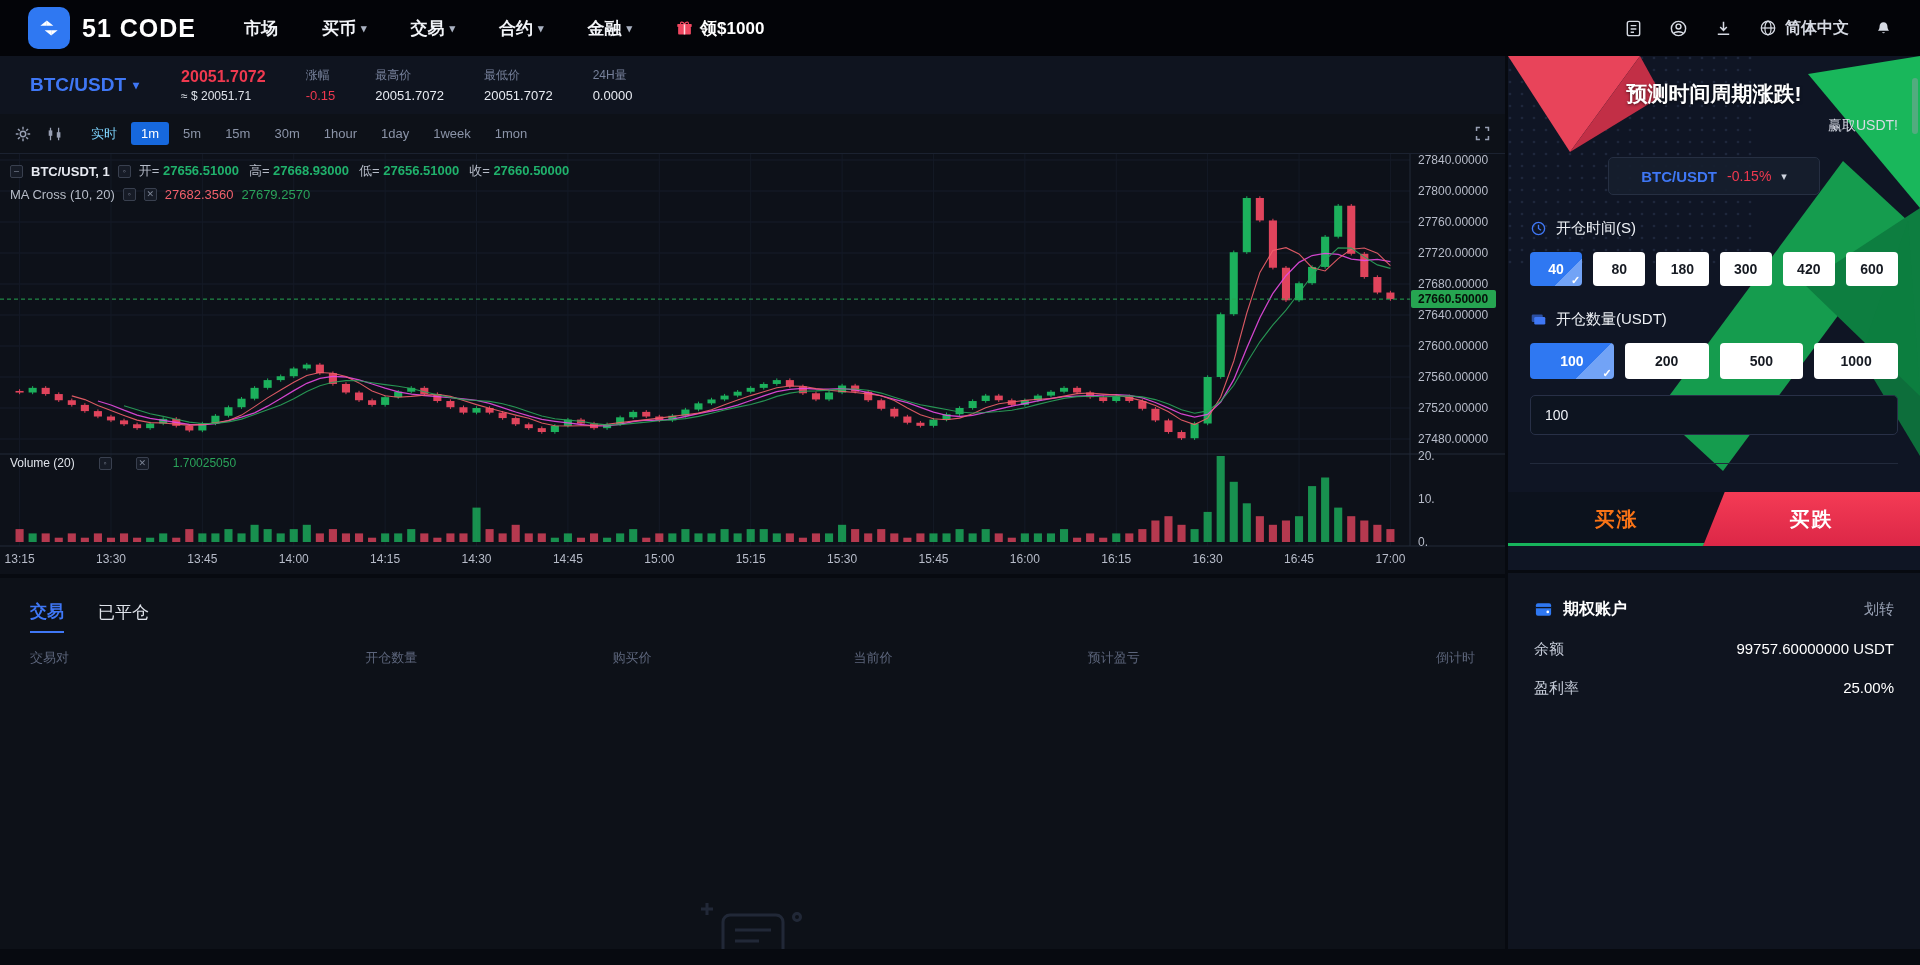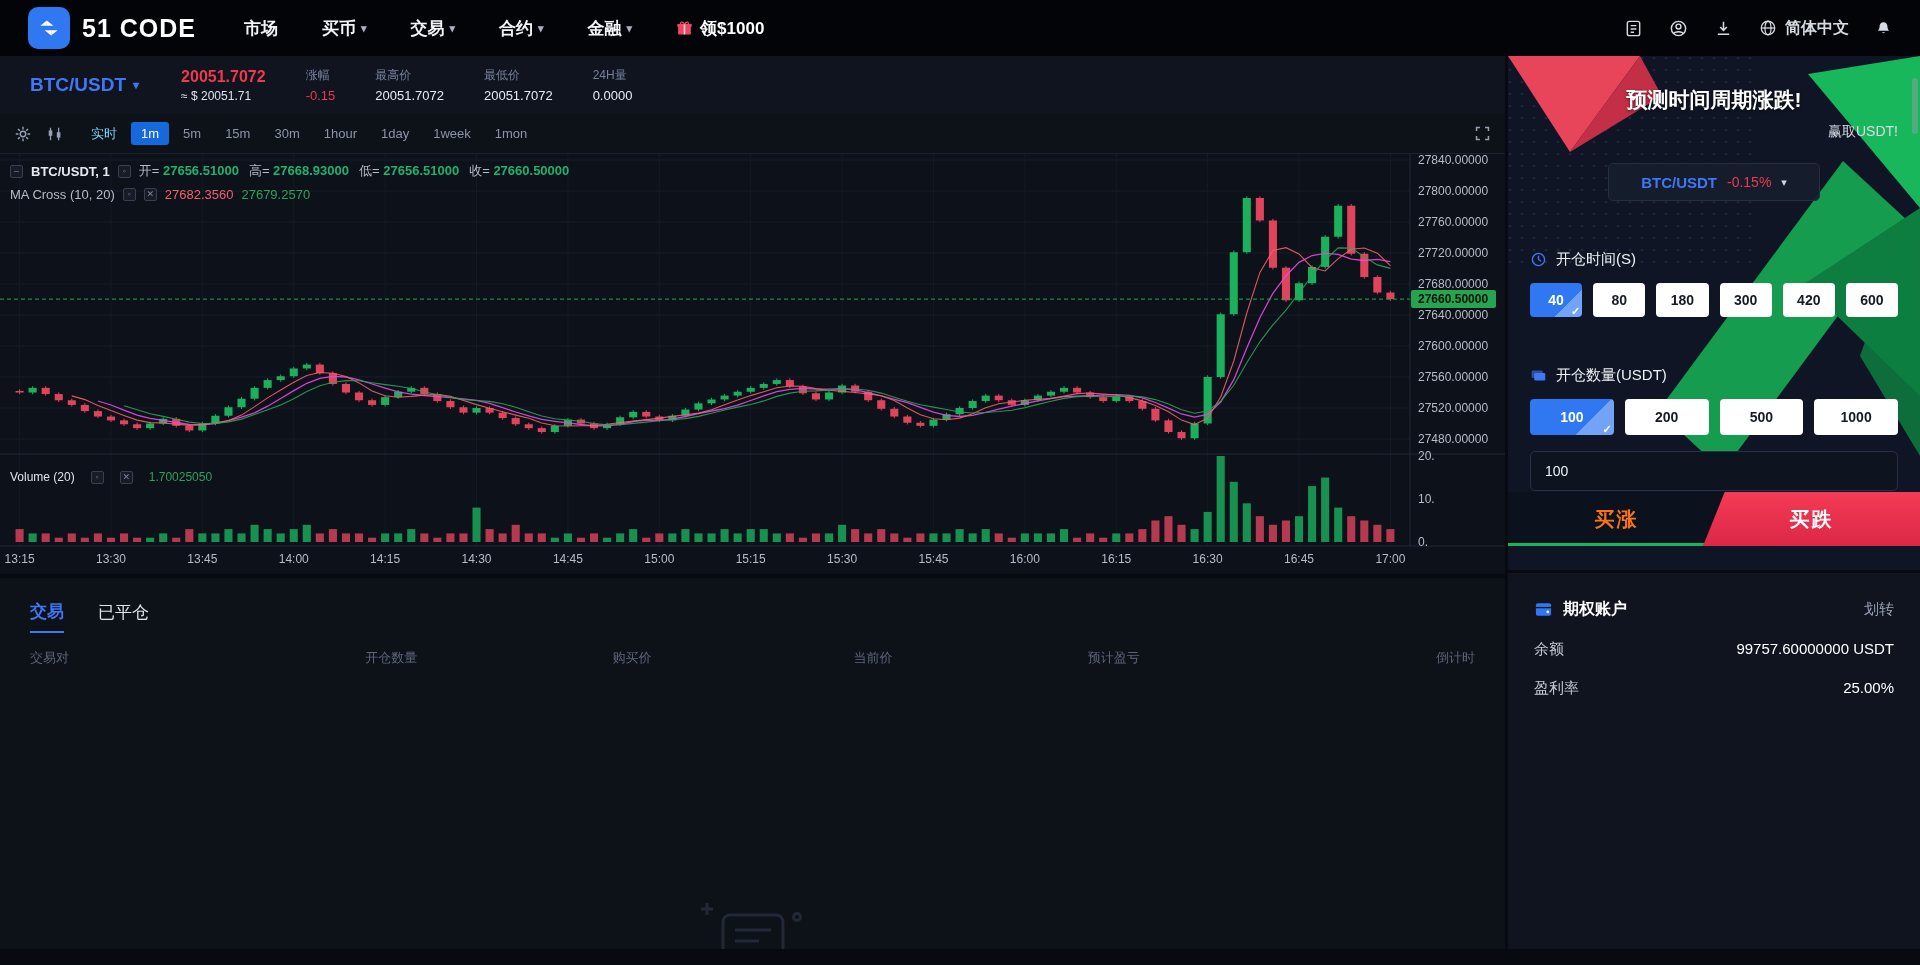--- a/index.html
+++ b/index.html
@@ -49,49 +49,49 @@
   .chart-wrap { height:420px; background:#0d1119; position:relative; }
   .legend { position:absolute; top:8px; left:10px; z-index:3; font-size:13px; }
   .legend-row { display:flex; align-items:center; gap:8px; margin-bottom:7px; }
   .lg-sym { font-weight:bold; color:#e6e9f0; }
   .mini-box { width:13px; height:13px; border:1px solid #39404f; border-radius:2px; color:#7d8596;
     font-size:9px; line-height:11px; text-align:center; cursor:pointer; background:#161b26; }
   .kv { color:#b6bcc8; }
   .kv b { font-weight:bold; color:#20b26c; }
   .ma-val { color:#e54ae0; }
   .mac-v1 { color:#f1606c; } .mac-v2 { color:#2aa35a; }
-  .vol-legend { position:absolute; top:316px; left:10px; z-index:3; font-size:12px; display:flex; align-items:center; gap:16px; }
+  .vol-legend { position:absolute; top:302px; left:10px; z-index:3; font-size:12px; display:flex; align-items:center; gap:24px; }
   .vol-name { color:#dfe3ea; }
   .vol-val { color:#2aa35a; }
 
   
   .positions { flex:1; background:#0d1118; margin-top:4px; position:relative; overflow:hidden; padding:22px 30px 0; }
   .pos-tabs { display:flex; gap:34px; align-items:center; }
   .pos-tab { font-size:17px; color:#dfe3ea; cursor:pointer; padding-bottom:8px; }
   .pos-tab.active { color:#3f77f5; font-weight:bold; border-bottom:2px solid #3f77f5; }
   .pos-head { display:flex; margin-top:16px; font-size:13px; color:#5c657b; }
   .pos-head span { flex:1; text-align:center; }
   .pos-head span:first-child { text-align:left; }
   .pos-head span:last-child { text-align:right; }
   .empty-ic { position:absolute; left:50%; bottom:-32px; transform:translateX(-50%); opacity:.55; }
 
   
   .promo { height:514px; position:relative; background:#0f1524; overflow:hidden; }
   .promo-bg { position:absolute; inset:0; width:100%; height:100%; }
   .promo-inner { position:relative; z-index:2; padding:0 22px; height:100%; }
-  .promo-title { text-align:center; padding-top:30px; font-size:21px; font-weight:bold; color:#fff;
+  .promo-title { text-align:center; padding-top:24px; font-size:21px; font-weight:bold; color:#fff;
     text-shadow:0 1px 3px rgba(0,0,0,.6); }
   .promo-sub { text-align:right; margin-top:9px; font-size:14px; color:#d8dce6; }
   .pair-dd { margin:22px auto 0; width:212px; height:38px; background:rgba(22,30,46,.92);
     border:1px solid #262f42; border-radius:5px; display:flex; align-items:center; justify-content:center;
     gap:10px; cursor:pointer; }
   .pair-dd .p { color:#3f77f5; font-size:15px; font-weight:600; }
   .pair-dd .c { color:#ef394f; font-size:14px; }
   .pair-dd .caret { color:#cfd4de; font-size:11px; }
-  .sec-label { display:flex; align-items:center; gap:9px; margin-top:49px; font-size:15px; color:#eef1f6; }
+  .sec-label { display:flex; align-items:center; gap:9px; margin-top:24px; font-size:15px; color:#eef1f6; }
   .opt-row { display:flex; gap:11px; margin-top:14px; }
   .opt { flex:1; height:34px; background:#fff; color:#161a22; border-radius:4px; font-size:14px; font-weight:600;
     display:flex; align-items:center; justify-content:center; cursor:pointer; position:relative; }
   .opt.sel { background:#2f78f2; color:#fff;
     background-image:linear-gradient(135deg, rgba(255,255,255,0) 68%, rgba(255,255,255,.32) 68%); }
   .opt.sel .chk { position:absolute; right:2px; bottom:-1px; font-size:11px; color:#fff; }
   .opt-row.amount .opt { height:36px; }
   .amt-input { margin-top:16px; width:100%; height:40px; background:#0d1420; border:1px solid #283047;
     border-radius:5px; color:#eef1f6; font-size:14px; padding:0 14px; outline:none; }
   .divider { margin-top:28px; border-top:1px solid #222a3c; }

